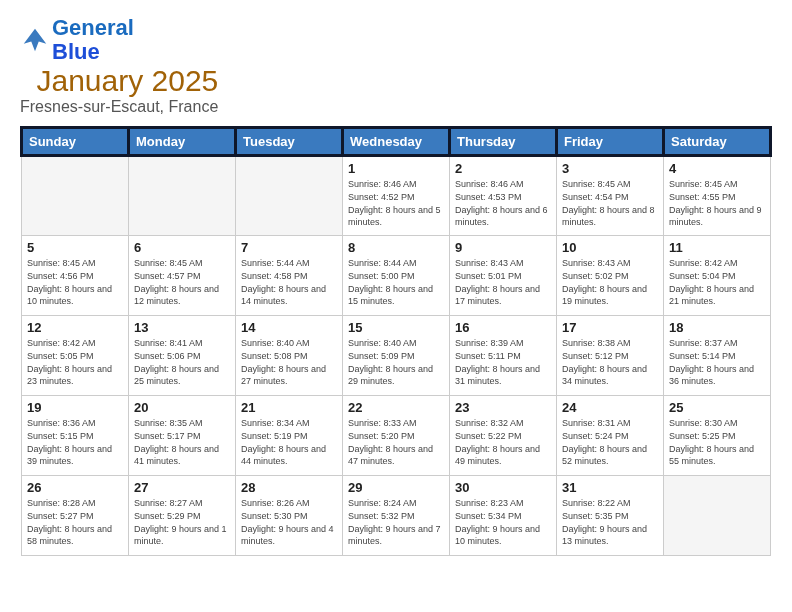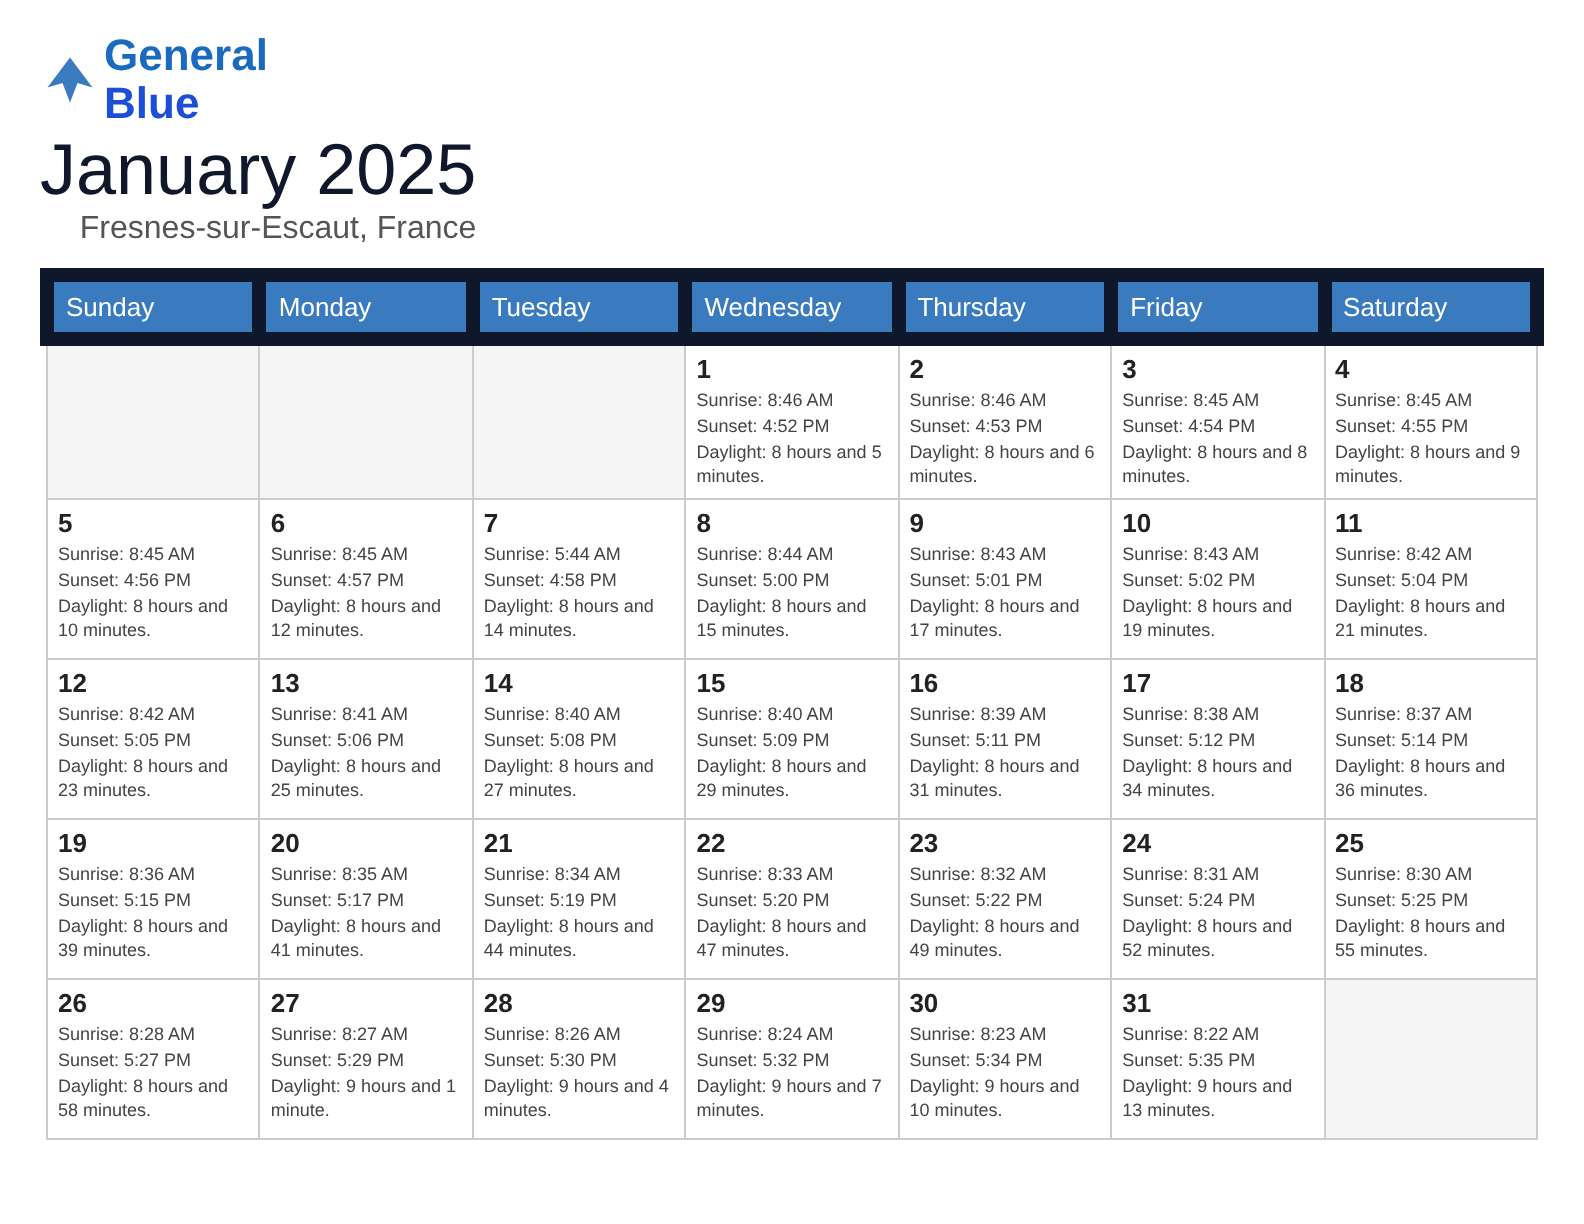--- a/index.html
+++ b/index.html
@@ -37,41 +37,41 @@
     }
     .logo-icon {
       width: 30px;
       height: 30px;
       margin-right: 2px;
     }
     .title-block {
       text-align: right;
     }
     .month-title {
-      font-size: 36px;
+      font-size: 30px;
       font-weight: normal;
-      color: #0f172a;
+      color: #a16207;
     }
     .location-title {
       font-size: 16px;
       color: #555;
     }
     .calendar {
       width: 100%;
       border-collapse: collapse;
       table-layout: fixed;
     }
     .calendar th {
       background-color: #3a7abf;
       color: #fff;
       font-size: 13px;
-      font-weight: normal;
+      font-weight: bold;
       padding: 5px 6px;
       text-align: left;
-      border: 7px solid #0f172a;
+      border: 3px solid #0f172a;
     }
     .calendar td {
       border: 1px solid #ccc;
       vertical-align: top;
       padding: 4px 5px;
       font-size: 9.5px;
       color: #333;
       height: 80px;
       background: #fff;
     }

